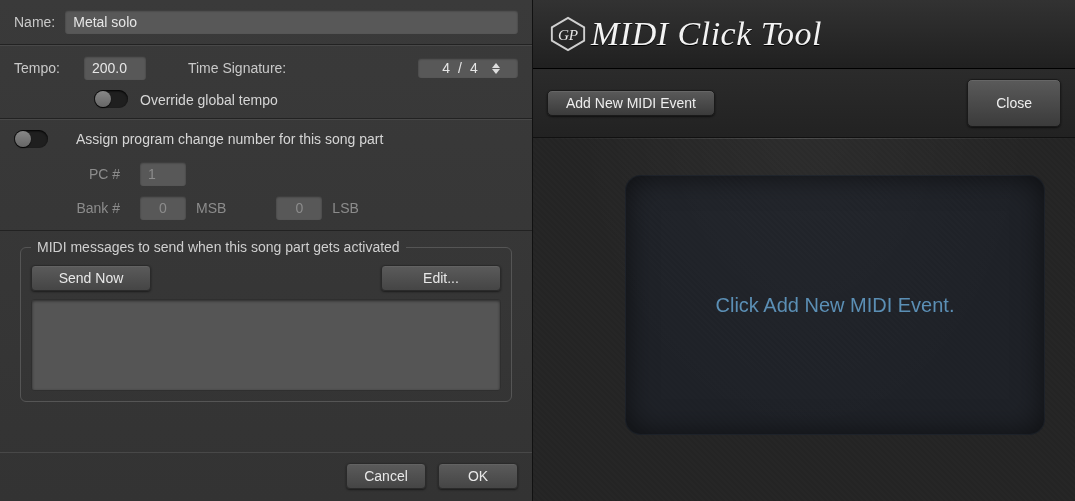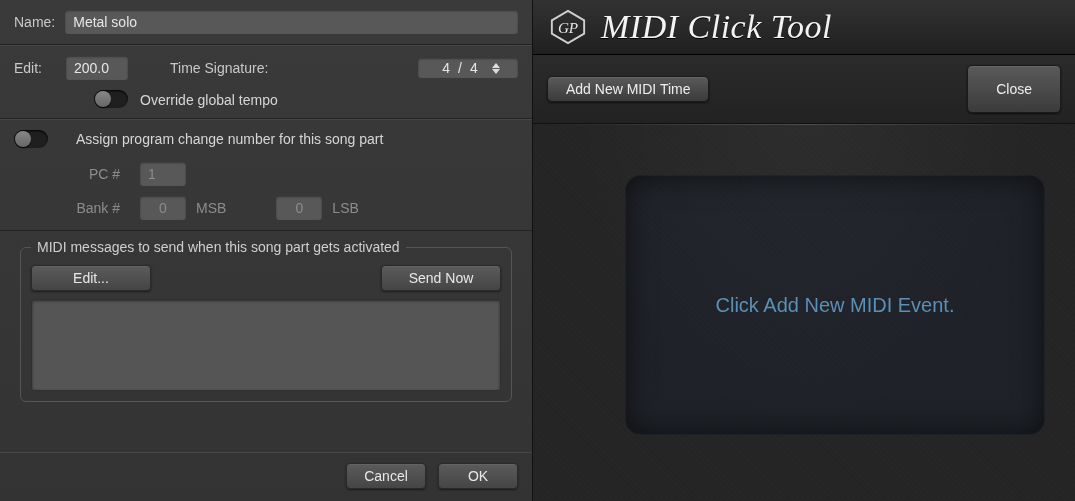--- a/index.html
+++ b/index.html
@@ -86,21 +86,21 @@
   
   .right {
     width: 542px; height:501px; position:relative;
     background:
       radial-gradient(ellipse at 50% 20%, rgba(255,255,255,.04), rgba(0,0,0,0) 60%),
       repeating-linear-gradient(45deg, #262626 0 2px, #242424 2px 4px),
       #232323;
     color:#d6d6d6;
   }
   .r-header{
-    height:55px; display:flex; align-items:center; gap:14px;
+    height:69px; display:flex; align-items:center; gap:4px;
     padding:0 16px;
     background: linear-gradient(#323232,#202020);
     border-bottom:1px solid #000;
   }
   .brand-title{
     font-family: "Brush Script MT","Segoe Script","Comic Sans MS",cursive;
     font-size:34px; color:#f3f3f3; font-style:italic; letter-spacing:.5px;
     text-shadow:0 1px 0 #000;
   }
   .logo{width:38px;height:38px;flex:none;}
@@ -136,21 +136,21 @@
 
   <div class="sect">
     <div class="row">
       <span class="lbl">Name:</span>
       <input class="input name" value="Metal solo" style="">
     </div>
   </div>
 
   <div class="sect">
     <div class="row" style="gap:14px;">
-      <span class="lbl">Edit:</span>
+      <span class="lbl">Tempo:</span>
       <input class="input num" value="200.0" style="">
       <span style="width:14px;"></span>
       <span class="lbl">Time Signature:</span>
       <span style="flex:1"></span>
       <div class="ts-box">
         <span>4</span>
         <span class="slash">/</span>
         <span>4</span>
         <span class="stepper">
           <span class="car up"></span>
@@ -183,43 +183,43 @@
       <span class="lbl dim">MSB</span>
       <span style="width:20px;"></span>
       <input class="input sm" value="0" style="">
       <span class="lbl dim">LSB</span>
     </div>
   </div>
 
   <fieldset class="midi">
     <legend>MIDI messages to send when this song part gets activated</legend>
     <div class="row" style="justify-content:space-between;">
+      <div class="btn wide">Send Now</div>
       <div class="btn wide">Edit...</div>
-      <div class="btn wide">Send Now</div>
     </div>
     <div class="midi-list"></div>
   </fieldset>
 
   <div class="footer">
     <div class="btn">Cancel</div>
     <div class="btn">OK</div>
   </div>
 </div>
 
 <div class="right">
   <div class="r-header">
     <svg class="logo" viewBox="0 0 40 40">
       <polygon points="20,3 37,13 37,27 20,37 3,27 3,13" fill="none" stroke="#cfcfcf" stroke-width="2"></polygon>
       <text x="20" y="26" text-anchor="middle" font-family="Georgia,serif" font-style="italic" font-size="16" fill="#e8e8e8">GP</text>
     </svg>
     <div class="brand-title">MIDI Click Tool</div>
   </div>
 
   <div class="r-toolbar">
-    <div class="rbtn">Add New MIDI Time</div>
+    <div class="rbtn">Add New MIDI Event</div>
     <div class="spacer"></div>
     <div class="rbtn" style="padding:15px 28px;">Close</div>
   </div>
   <div class="r-divider"></div>
 
   <div class="drop">
     <div class="drop-text">Click Add New MIDI Event.</div>
   </div>
 </div>
 

